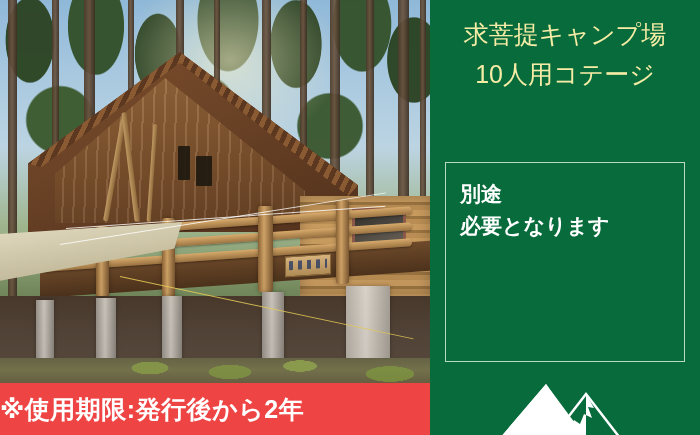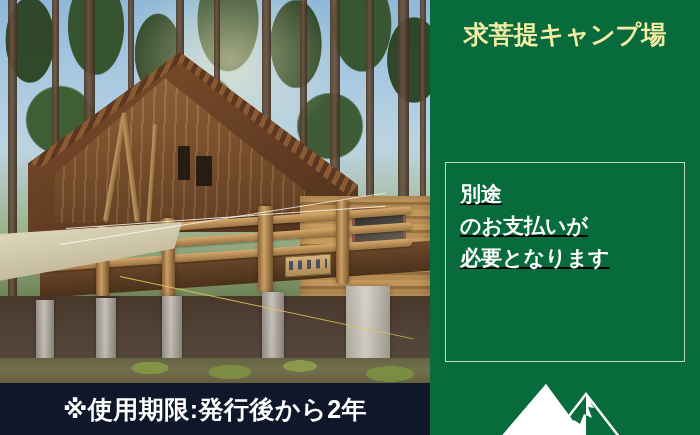--- a/index.html
+++ b/index.html
@@ -140,45 +140,45 @@
   .guy{position:absolute;height:1px;background:rgba(255,255,255,.8);transform-origin:left center;}
   .guy.y{background:rgba(240,210,90,.85);}
   .shade{
     position:absolute;left:0;top:0;width:430px;height:435px;
     background:linear-gradient(180deg,rgba(0,0,0,0) 55%,rgba(0,0,0,.12) 100%);
   }
 
   
   .banner{
     position:absolute;left:0;top:383px;width:430px;height:52px;
-    background:#0f172a;display:flex;align-items:center;justify-content:center;
+    background:#ef4444;display:flex;align-items:center;
   }
   .banner-text{
     color:#ffffff;font-size:25px;font-weight:bold;letter-spacing:.5px;
     white-space:nowrap;
   }
 
   
   .panel{
     position:absolute;left:430px;top:0;width:270px;height:435px;
     background:#076B3B;overflow:hidden;
   }
   .title{
     position:absolute;left:0;top:14px;width:270px;text-align:center;
   }
   .title div{
-    color:#F6ECA6;font-size:25px;font-weight:bold;line-height:40px;
+    color:#F6ECA6;font-size:25px;font-weight:normal;line-height:40px;
     white-space:nowrap;letter-spacing:0px;
   }
   .notebox{
     position:absolute;left:15px;top:162px;width:240px;height:200px;
     border:1px solid #bcd9c6;box-sizing:border-box;
   }
   .notes{
-    position:absolute;left:30px;top:178px;width:232px;text-decoration:underline;
+    position:absolute;left:30px;top:178px;width:232px;
   }
   .notes div{
     color:#ffffff;font-size:21px;font-weight:bold;line-height:32px;
     white-space:nowrap;
   }
   .mtn{position:absolute;left:60px;top:382px;width:150px;height:56px;}
 </style>
 </head>
 <body>
 
@@ -252,27 +252,27 @@
   </div>
 
   <div class="banner">
     <span class="banner-text">※使用期限:発行後から2年</span>
   </div>
 
   <div class="panel">
 
     <div class="title">
       <div>求菩提キャンプ場</div>
+      <div>10人用コテージ</div>
     </div>
 
     <div class="notebox"></div>
 
     <div class="notes">
       <div>別途</div>
-      <div>のお支払いが</div>
       <div>必要となります</div>
     </div>
 
     <svg class="mtn" viewBox="0 0 150 56">
       <polygon points="56,2 96,56 10,56" fill="#ffffff"></polygon>
       <polygon points="56,2 66,24 60,22 64,34 56,30 52,40 44,34 40,44 30,38 24,50 16,56 10,56" fill="#076B3B" opacity="0"></polygon>
       <path d="M56,2 L70,22 L63,21 L68,33 L58,29 L53,40 L44,33 L39,45 L28,38 L18,52 L10,56 Z" fill="#ffffff"></path>
       <path d="M56,2 L62,14 L57,13 L60,22 L54,19 L50,27 L44,22 L40,30 L33,26 L26,36 L20,44 L36,56 L56,56 Z" fill="#076B3B" opacity="0.0"></path>
       <polygon points="96,12 130,56 62,56" fill="none" stroke="#ffffff" stroke-width="2.5"></polygon>
       <path d="M96,12 L104,26 L98,25 L102,36 L94,32 L90,42 L84,38 L79,48 L72,56 L96,56 Z" fill="#ffffff"></path>

